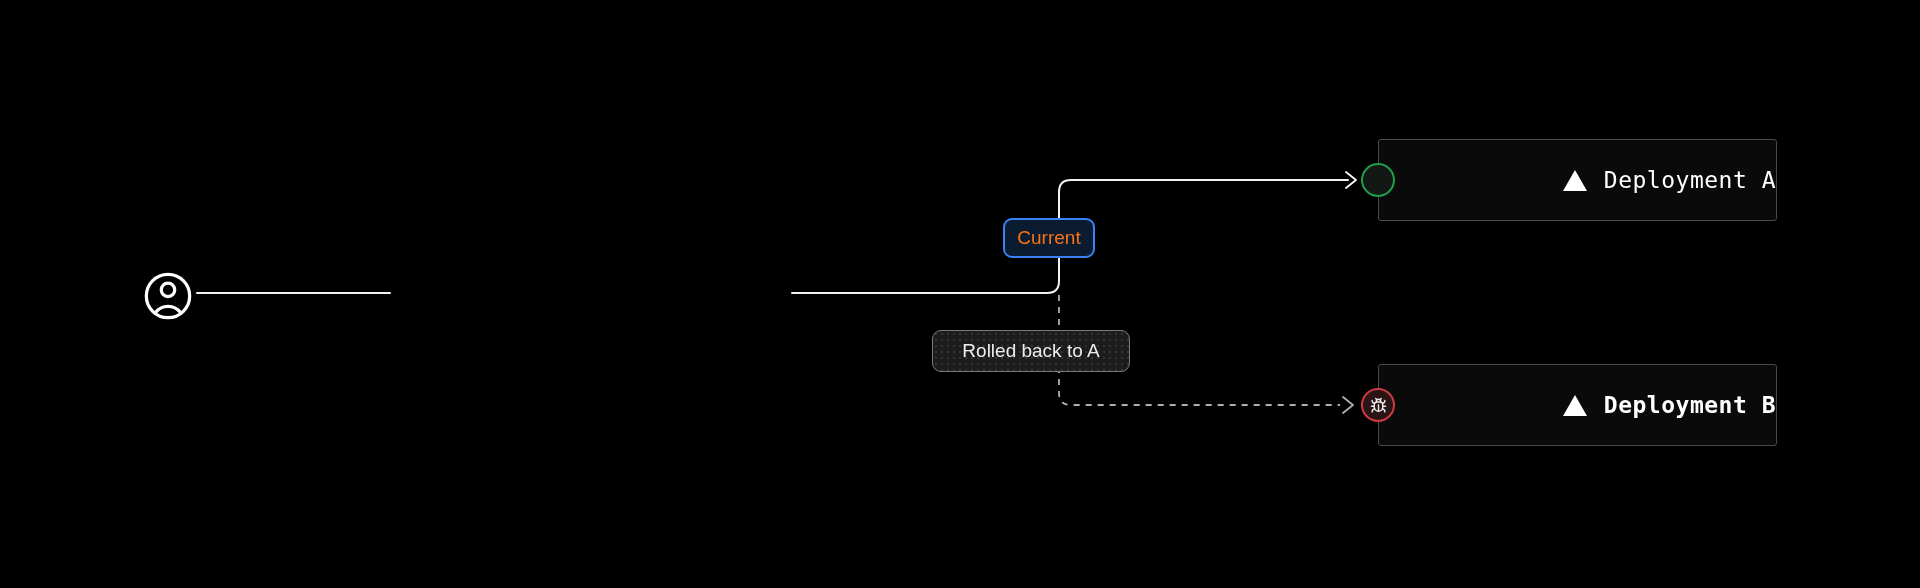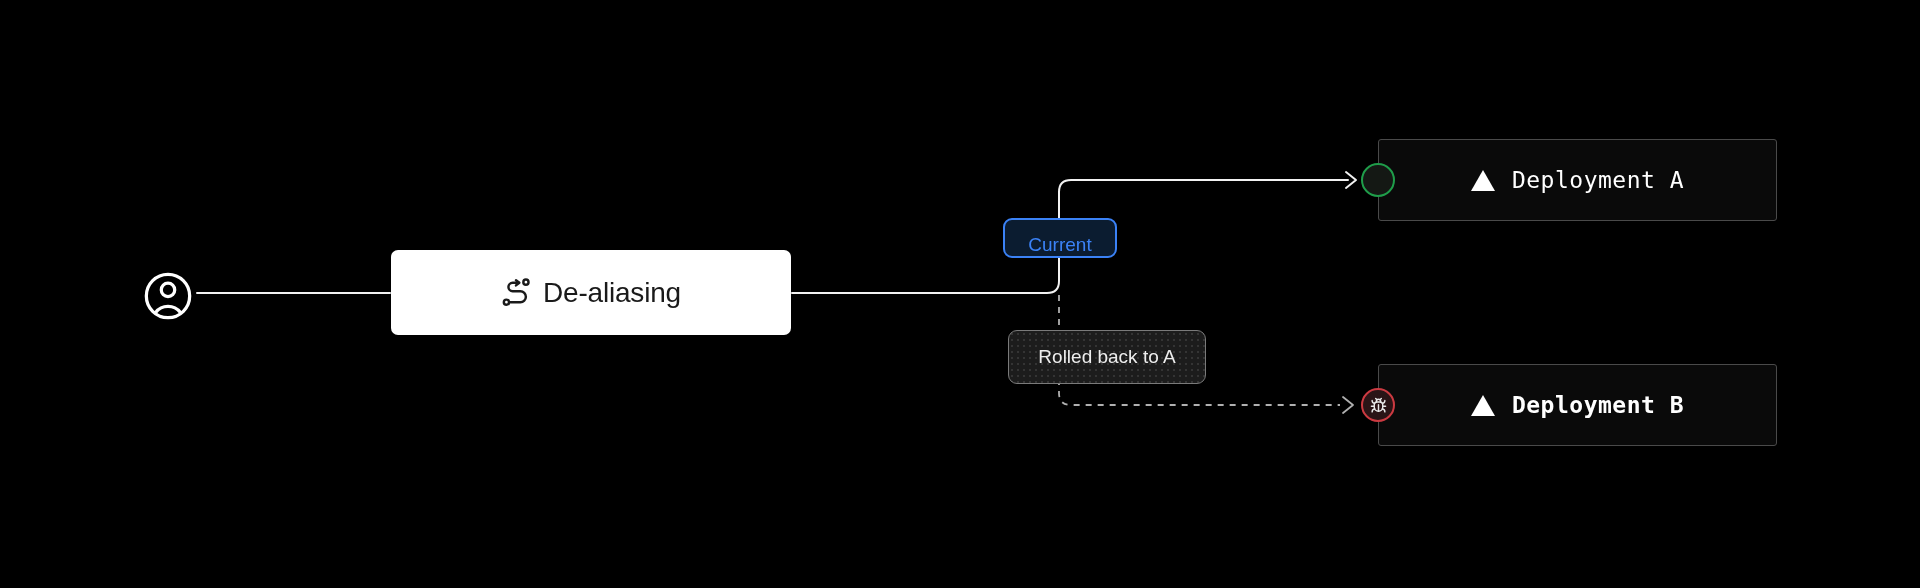--- a/index.html
+++ b/index.html
@@ -37,35 +37,35 @@
   .process-box .label{
     font-size:28px;color:#1a1a1a;font-weight:500;letter-spacing:-0.2px;
   }
   .route-icon{width:31px;height:31px;display:block;}
 
   .badge{
     position:absolute;z-index:3;display:flex;align-items:center;justify-content:center;
     border-radius:9px;font-size:19px;white-space:nowrap;
   }
   .badge-current{
-    left:1003px;top:218px;width:114px;height:40px;
-    background:var(--badge-blue-bg);border:2px solid var(--accent-blue);color:#3b82f6;align-items:flex-end;
+    left:1003px;top:218px;width:92px;height:40px;
+    background:var(--badge-blue-bg);border:2px solid var(--accent-blue);color:#f97316;
   }
   .badge-rolled{
-    left:1008px;top:330px;width:198px;height:54px;
+    left:932px;top:330px;width:198px;height:42px;
     background:#1c1c1c;
     background-image:radial-gradient(circle,#343434 1px,transparent 1.2px);
     background-size:6px 6px;
     border:1.5px solid #7a7a7a;color:#ededed;
   }
 
   .deploy-box{
     position:absolute;left:1378px;width:399px;height:82px;
     background:var(--box-bg);border:1.5px solid var(--box-border);border-radius:3px;
-    display:flex;align-items:center;justify-content:center;gap:17px;z-index:2;
+    display:flex;align-items:center;justify-content:flex-end;gap:17px;z-index:2;
   }
   .deploy-box.a{top:139px;}
   .deploy-box.b{top:364px;font-weight:bold;}
   .deploy-label{
     font-family:"DejaVu Sans Mono","Liberation Mono",monospace;
     font-size:23px;color:#ffffff;letter-spacing:0.5px;
   }
   .tri-icon{display:block;width:24px;height:21px;}
 
   .node{
@@ -88,29 +88,20 @@
     <path class="conn-dashed" d="M1059 295 V393 Q1059 405 1071 405 H1340"></path>
     <path class="conn-dash-head" d="M1343 397 L1353 405 L1343 413"></path>
   </svg>
 
   <svg class="user-icon" viewBox="0 0 24 24" fill="none" stroke="#ffffff" stroke-width="1.5" stroke-linecap="round" stroke-linejoin="round">
     <circle cx="12" cy="12" r="10"></circle>
     <circle cx="12" cy="9.2" r="3.1"></circle>
     <path d="M6.3 19.6 a7.2 7.2 0 0 1 11.4 0"></path>
   </svg>
 
-  <div class="process-box">
-    <svg class="route-icon" viewBox="0 0 24 24" fill="none" stroke="#1a1a1a" stroke-width="1.9" stroke-linecap="round" stroke-linejoin="round">
-      <circle cx="4.2" cy="19.5" r="2"></circle>
-      <path d="M6.4 19.5 H15 a4.25 4.25 0 0 0 0 -8.5 H9 a3.25 3.25 0 0 1 0 -6.5 H13.6"></path>
-      <path d="M11.6 2.5 L14.2 4.5 L11.6 6.5"></path>
-      <circle cx="19.3" cy="4" r="2"></circle>
-    </svg>
-    <span class="label">De-aliasing</span>
-  </div>
 
   <div class="badge badge-current">
     <span>Current</span>
   </div>
 
   <div class="badge badge-rolled">
     <span>Rolled back to A</span>
   </div>
 
   <div class="deploy-box a">

